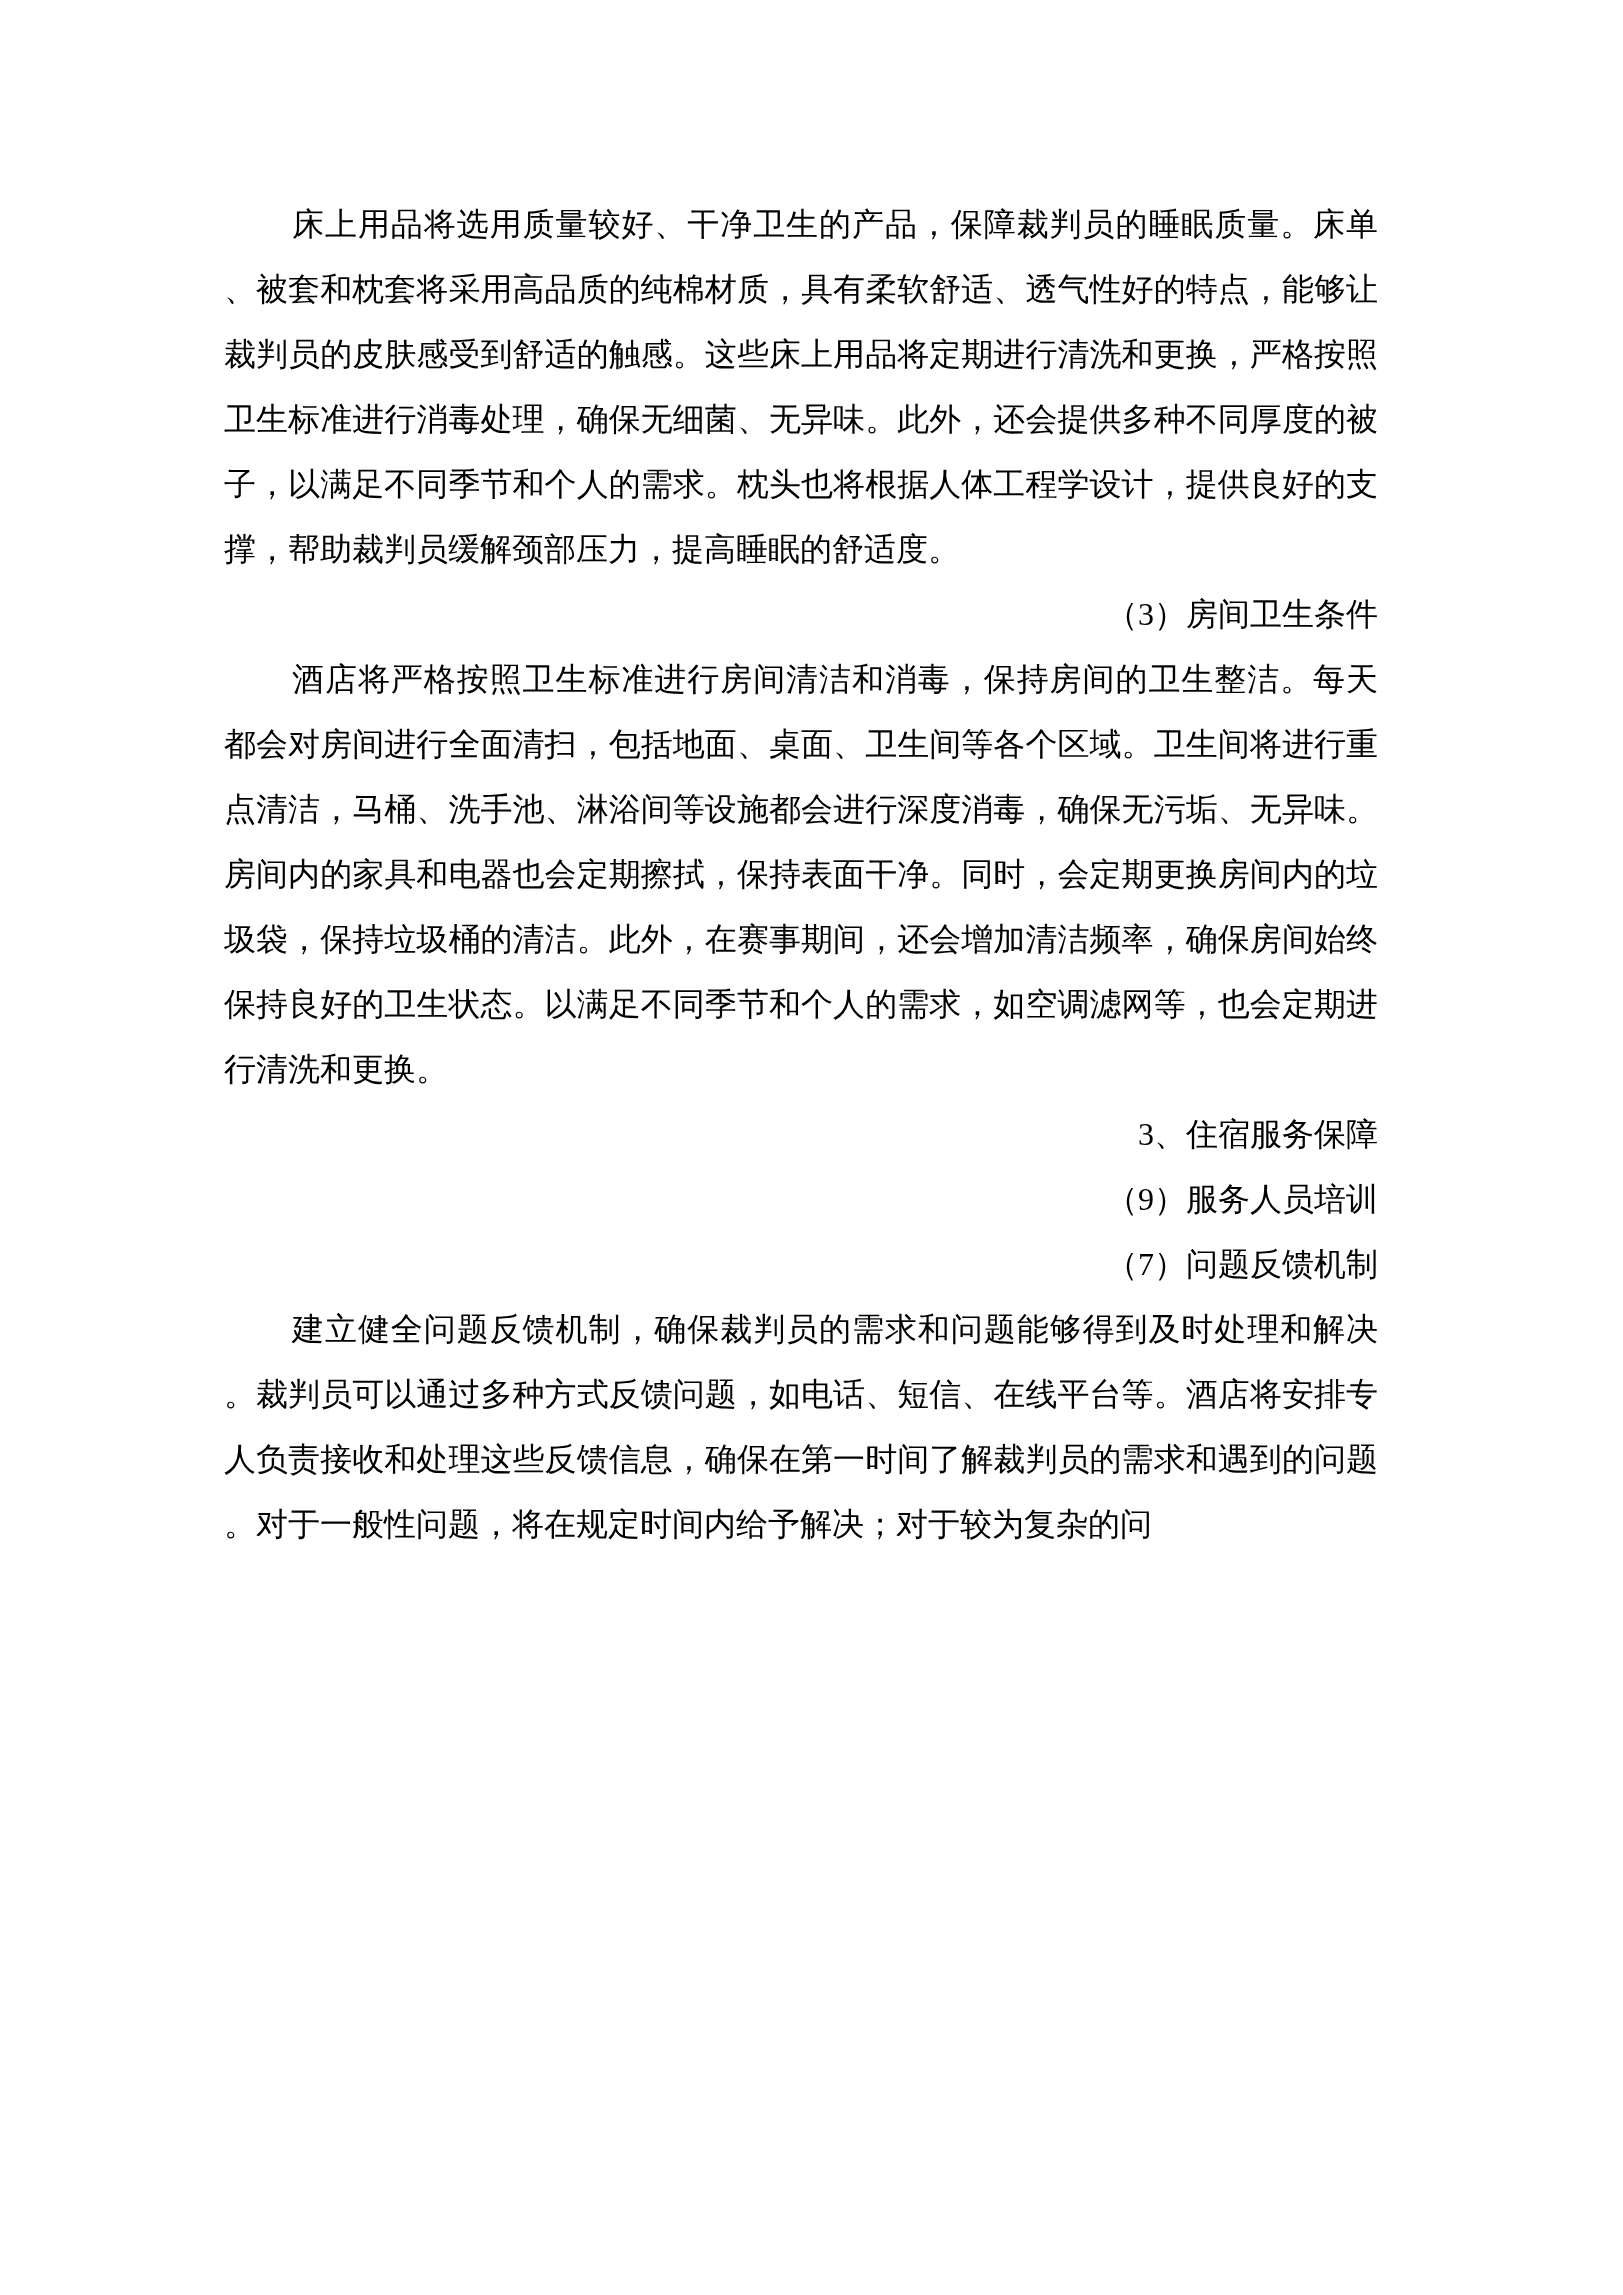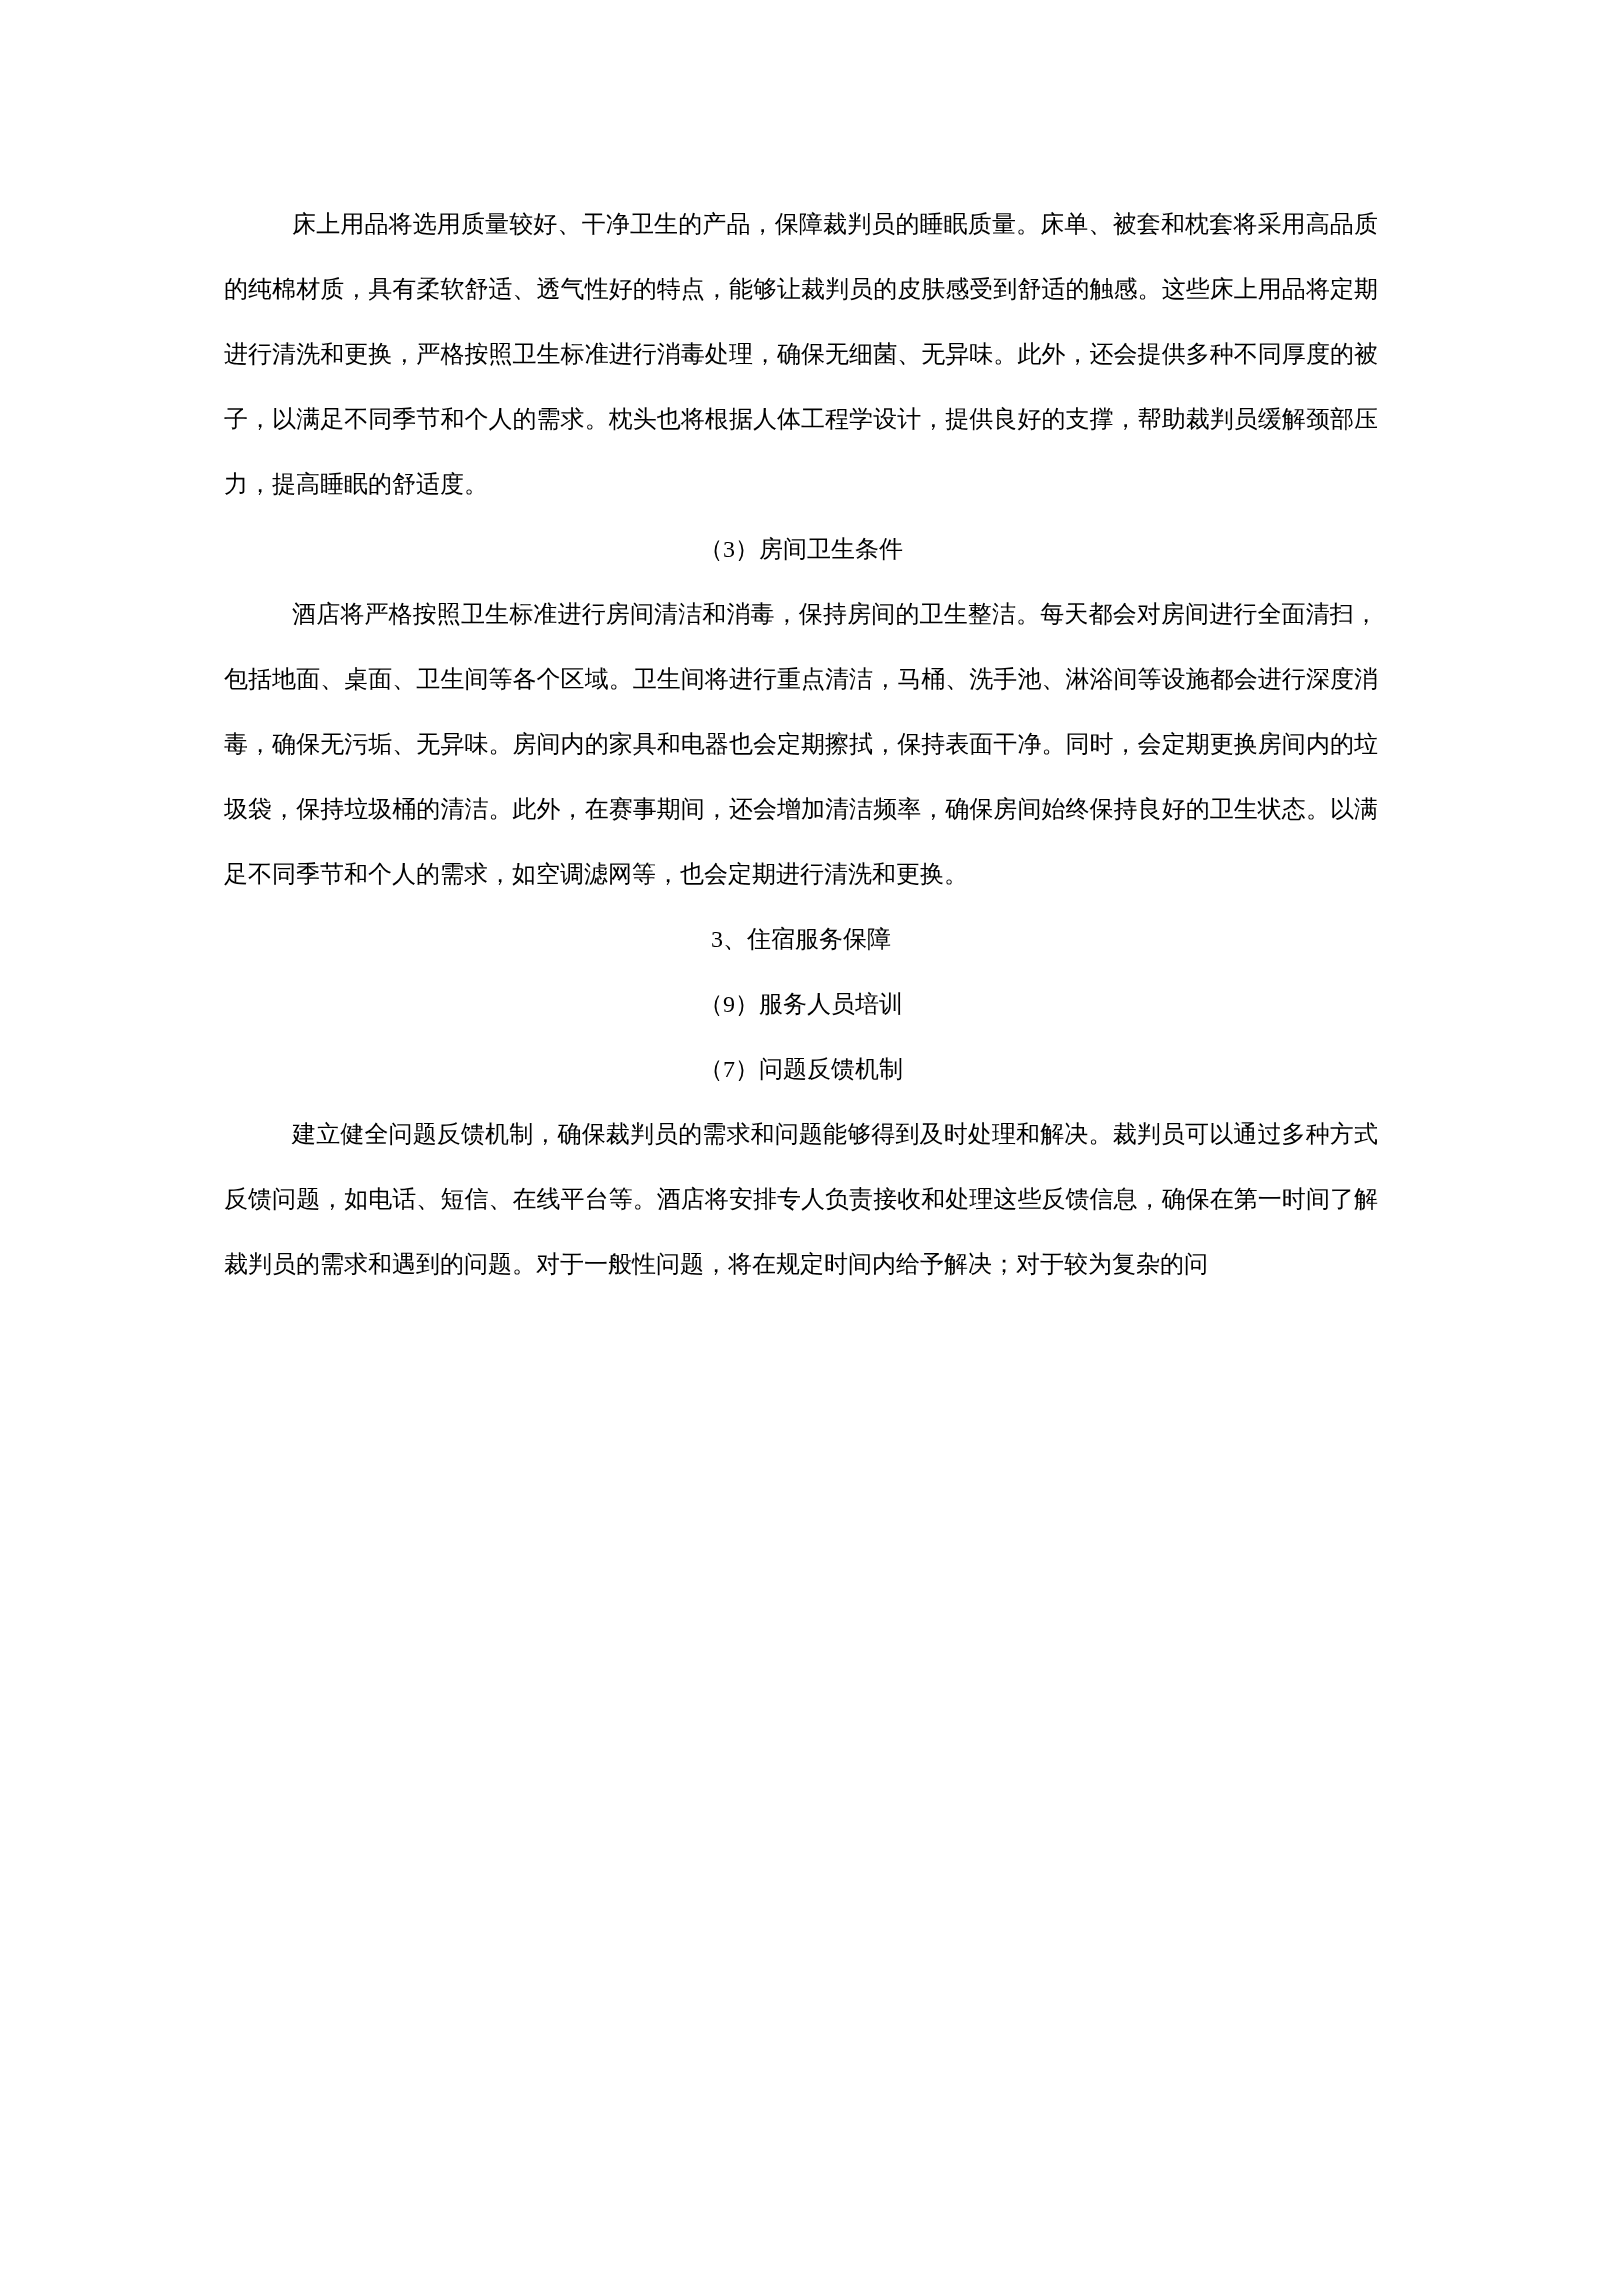--- a/index.html
+++ b/index.html
@@ -13,35 +13,35 @@
     height: 2295px;
     background: #ffffff;
     overflow: hidden;
   }
   .text-area {
     position: absolute;
     left: 224px;
     top: 192px;
     width: 1154px;
     font-family: "Liberation Serif", "DejaVu Serif", serif;
-    font-size: 24px;
+    font-size: 32px;
     line-height: 65px;
     color: #000000;
     letter-spacing: 0;
   }
   .doc-paragraph {
     margin: 0;
     text-align: justify;
     text-indent: 68px; 
     word-break: break-all;
     line-break: anywhere;
   }
   .doc-heading {
     margin: 0;
-    text-align: center;
+    text-align: right;
     text-indent: 0;
     font-weight: normal;
   }
 </style>
 </head>
 <body>
 
 <div class="page">
   <div class="text-area">
     <p class="doc-paragraph">床上用品将选用质量较好、干净卫生的产品，保障裁判员的睡眠质量。床单、被套和枕套将采用高品质的纯棉材质，具有柔软舒适、透气性好的特点，能够让裁判员的皮肤感受到舒适的触感。这些床上用品将定期进行清洗和更换，严格按照卫生标准进行消毒处理，确保无细菌、无异味。此外，还会提供多种不同厚度的被子，以满足不同季节和个人的需求。枕头也将根据人体工程学设计，提供良好的支撑，帮助裁判员缓解颈部压力，提高睡眠的舒适度。</p>

